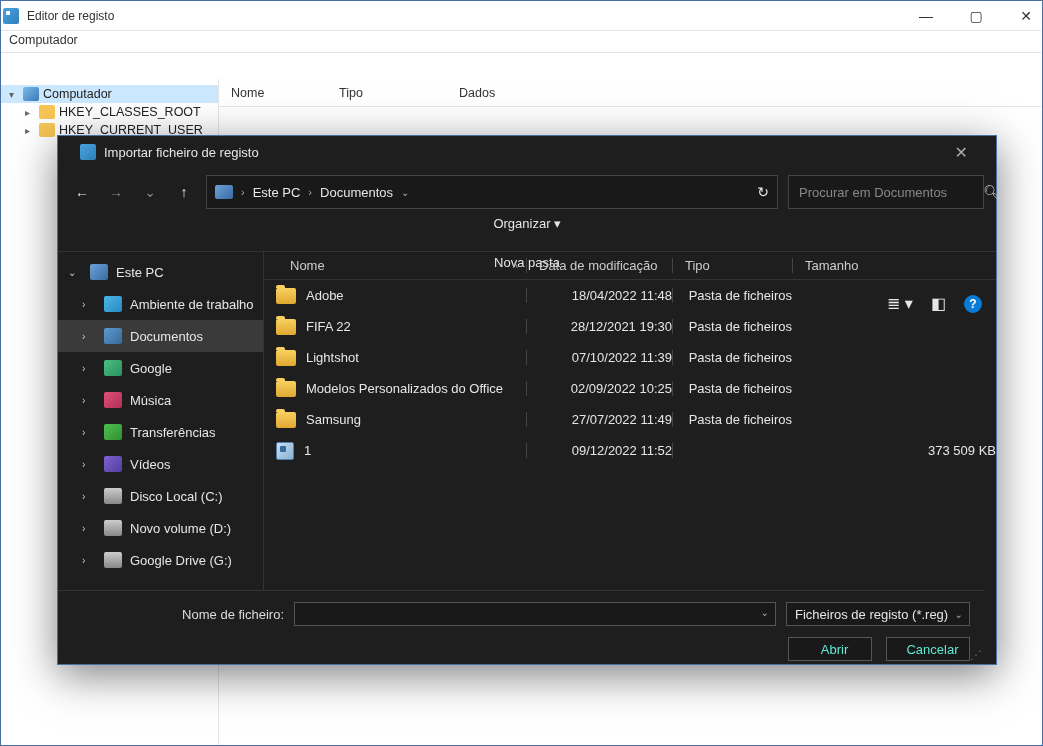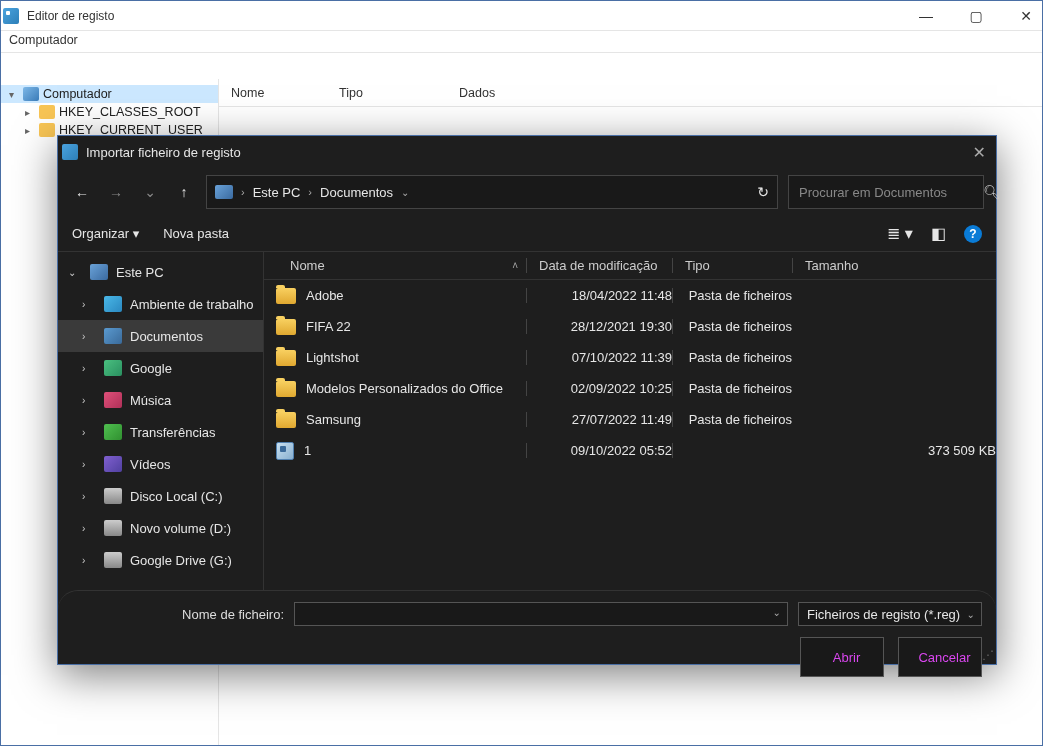--- a/index.html
+++ b/index.html
@@ -23,36 +23,36 @@
 .tree-row .ficon { width: 16px; height: 14px; background: #f8c555; border-radius: 2px; margin: 0 4px 0 2px; }
 .tree-row.root .ficon { background: linear-gradient(135deg,#7db8e8,#3a7bb8); }
 .reg-list { flex: 1; }
 .reg-list-header { height: 28px; display: flex; align-items: center; color: #333; border-bottom: 1px solid #e5e5e5;}
 .reg-list-header div:nth-child(1){width:120px;padding-left:12px;}
 .reg-list-header div:nth-child(2){width:120px;}
 .reg-list-header div:nth-child(3){flex:1;}
 
 
 .dlg { position: absolute; left: 57px; top: 135px; width: 940px; height: 530px; background: #1e1e1e; border: 1px solid #4a6fa5; color: #e6e6e6; font-size: 13px; box-shadow: 0 10px 40px rgba(0,0,0,.5);}
-.dlg-title { height: 32px; display: flex; align-items: center; padding: 0 4px; background: #1e1e1e;}
+.dlg-title { height: 32px; display: flex; align-items: center; padding: 0 22px; background: #1e1e1e;}
 .dlg-title .dico { width: 16px; height: 16px; margin-right: 8px; background: linear-gradient(135deg,#4aa3df,#2d7fb8); border-radius:2px;}
 .dlg-title .x { margin-left: auto; color:#aaa; font-size:16px; padding:0 6px;}
 .dlg-nav { height: 48px; display: flex; align-items: center; padding: 0 12px; gap: 10px;}
 .navbtn { width: 24px; height: 24px; display:flex; align-items:center; justify-content:center; color:#e6e6e6; font-size:14px;}
 .navbtn.dim{color:#888;}
 .crumb-box { flex:1; height: 34px; background:#191919; border:1px solid #444; display:flex; align-items:center; padding:0 8px; gap:8px;}
 .crumb-box .pcicon{width:18px;height:14px;background:linear-gradient(135deg,#6aa2d8,#3a6aa0);border-radius:2px;}
 .crumb-box .sep{color:#aaa;font-size:11px;}
 .crumb-box .refresh{margin-left:auto;color:#e6e6e6;font-size:14px;}
 .crumb-box .dd{color:#aaa;font-size:10px;margin-right:10px;}
 .search-box{ width:196px; height:34px; background:#191919; border:1px solid #444; display:flex; align-items:center; padding:0 10px; gap:8px;}
 .search-box input{flex:1;background:transparent;border:none;color:#e6e6e6;font-size:13px;outline:none;}
 .search-box input::placeholder{color:#888;}
 .search-box .mag{color:#ccc;font-size:14px;}
-.dlg-toolbar{height:36px;display:flex;align-items:center;padding:0 14px;gap:24px;border-bottom:1px solid #333;}
+.dlg-toolbar{height:36px;display:flex;align-items:center;padding:0 14px;gap:24px;border-bottom:1px solid #333;flex-direction:column;}
 .dlg-toolbar .right{margin-left:auto;display:flex;align-items:center;gap:18px;}
 .dlg-toolbar .iconbtn{color:#e6e6e6;font-size:16px;}
 .dlg-toolbar .help{width:18px;height:18px;border-radius:50%;background:#0a7bd6;color:#fff;display:flex;align-items:center;justify-content:center;font-size:12px;font-weight:bold;}
 .dlg-body{position:absolute;top:116px;bottom:74px;left:0;right:0;display:flex;}
 .sidebar{width:206px;border-right:1px solid #333;overflow:hidden;padding-top:4px;}
 .sb-row{height:32px;display:flex;align-items:center;padding-left:10px;gap:8px;white-space:nowrap;overflow:hidden;}
 .sb-row.sel{background:#3a3a3a;}
 .sb-row .chev{width:14px;color:#ccc;font-size:10px;}
 .sb-row .sbicon{width:18px;height:16px;border-radius:2px;flex-shrink:0;}
 .i-pc{background:linear-gradient(135deg,#6aa2d8,#3a6aa0);}
@@ -72,29 +72,29 @@
 .col-type{width:120px;border-left:1px solid #444;}
 .col-size{flex:1;border-left:1px solid #444;}
 .fl-rows{flex:1;}
 .fl-row{height:31px;display:flex;align-items:center;text-align:right;}
 .fl-row>div{padding-left:12px;}
 .fl-row .col-name{display:flex;align-items:center;gap:10px;}
 .fldicon{width:20px;height:16px;background:linear-gradient(180deg,#f8d060,#e0a830);border-radius:2px;position:relative;}
 .fldicon::before{content:"";position:absolute;top:-3px;left:0;width:9px;height:3px;background:#f8d060;border-radius:2px 2px 0 0;}
 .regicon{width:18px;height:18px;background:linear-gradient(135deg,#c8e0f0,#88b0d0);border:1px solid #5080b0;border-radius:2px;position:relative;}
 .regicon::after{content:"";position:absolute;left:3px;top:3px;width:6px;height:6px;background:#3a6a9a;border-radius:1px;}
-.dlg-footer{position:absolute;bottom:0;left:0;right:0;height:74px;padding:8px 14px;border-top:1px solid #333;border-radius:20px;}
+.dlg-footer{position:absolute;bottom:0;left:0;right:12px;height:74px;padding:8px 14px;border-top:1px solid #333;}
 .fn-row{display:flex;align-items:center;gap:10px;height:30px;}
 .fn-label{width:212px;text-align:right;color:#ddd;}
 .fn-input{flex:1;height:24px;background:#191919;border:1px solid #555;padding:0 20px 0 8px;color:#e6e6e6;position:relative;}
 .fn-input .dd2{position:absolute;right:6px;top:4px;color:#aaa;font-size:10px;}
 .ft-select{width:184px;height:24px;background:#191919;border:1px solid #555;display:flex;align-items:center;padding:0 8px;position:relative;}
 .ft-select .dd2{position:absolute;right:6px;color:#aaa;font-size:10px;}
 .btn-row{display:flex;justify-content:flex-end;gap:14px;margin-top:8px;}
-.dbtn{width:84px;height:40px;background:#191919;border:1px solid #555;color:#d946ef;display:flex;align-items:center;justify-content:center;padding-left:9px;}
+.dbtn{width:84px;height:24px;background:#191919;border:1px solid #555;color:#5eead4;display:flex;align-items:center;justify-content:center;padding-left:9px;}
 .resize-grip{position:absolute;right:4px;bottom:2px;color:#666;font-size:12px;letter-spacing:-2px;}
 </style>
 </head>
 <body>
 
 <div class="reg-window">
   <div class="reg-titlebar">
     <div class="app-icon"></div>
     <div class="title">Editor de registo</div>
     <div class="reg-win-controls">
@@ -276,21 +276,21 @@
             </div>
             <div class="col-date">27/07/2022 11:49</div>
             <div class="col-type">Pasta de ficheiros</div>
             <div class="col-size"></div>
           </div>
           <div class="fl-row">
             <div class="col-name">
               <span class="regicon"></span>
               <span>1</span>
             </div>
-            <div class="col-date">09/10/2022 05:52</div>
+            <div class="col-date">09/12/2022 11:52</div>
             <div class="col-size">373 509 KB</div>
           </div>
         </div>
     </div>
   </div>
 
   <div class="dlg-footer">
     <div class="fn-row">
       <div class="fn-label">Nome de ficheiro:</div>
       <div class="fn-input">

